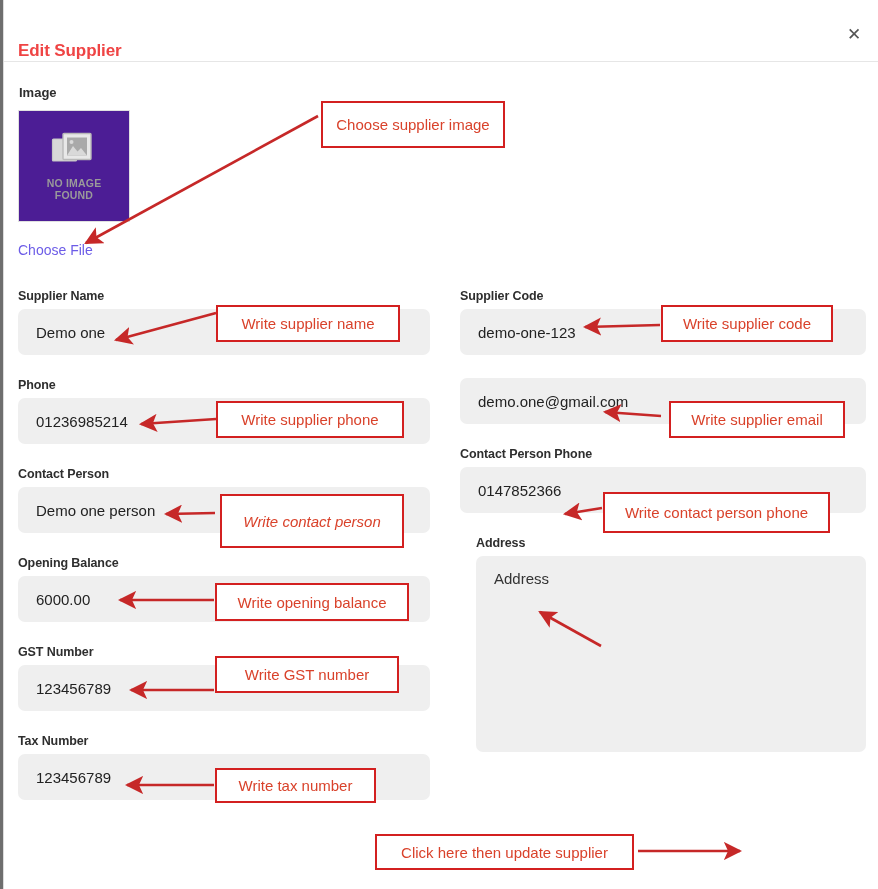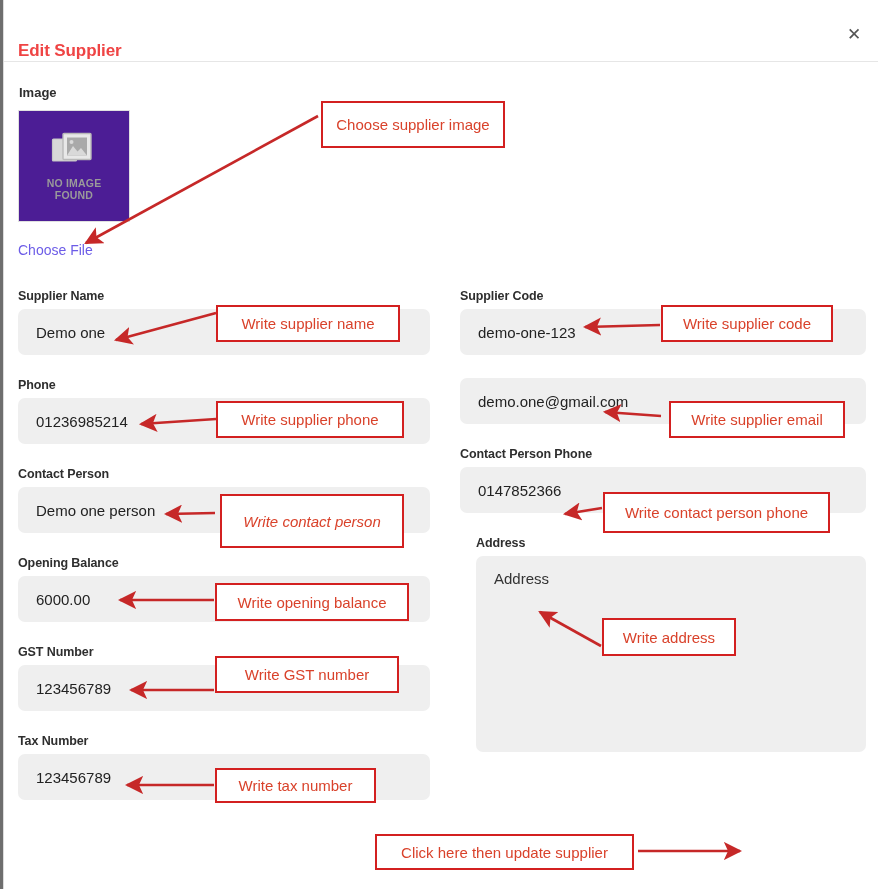--- a/index.html
+++ b/index.html
@@ -307,21 +307,20 @@
     <div class="anno-box" style="left:216px; top:401px; width:188px; height:37px;">Write supplier phone</div>
 
     <div class="anno-box" style="left:661px; top:401px; width:176px; height:37px;margin-left:8px;">Write supplier email</div>
 
     <div class="anno-box" style="left:220px; top:494px; width:184px; height:54px;font-style:italic;">Write contact person</div>
 
     <div class="anno-box" style="left:603px; top:492px; width:227px; height:41px;">Write contact person phone</div>
 
     <div class="anno-box" style="left:215px; top:583px; width:194px; height:38px;">Write opening balance</div>
 
-    <div class="anno-box" style="left:602px; top:618px; width:134px; height:38px;">Write address</div>
 
     <div class="anno-box" style="left:215px; top:656px; width:184px; height:37px;">Write GST number</div>
 
     <div class="anno-box" style="left:215px; top:768px; width:161px; height:35px;">Write tax number</div>
 
     <div class="anno-box" style="left:375px; top:834px; width:259px; height:36px;">Click here then update supplier</div>
 
   </div>
 </div>
 

